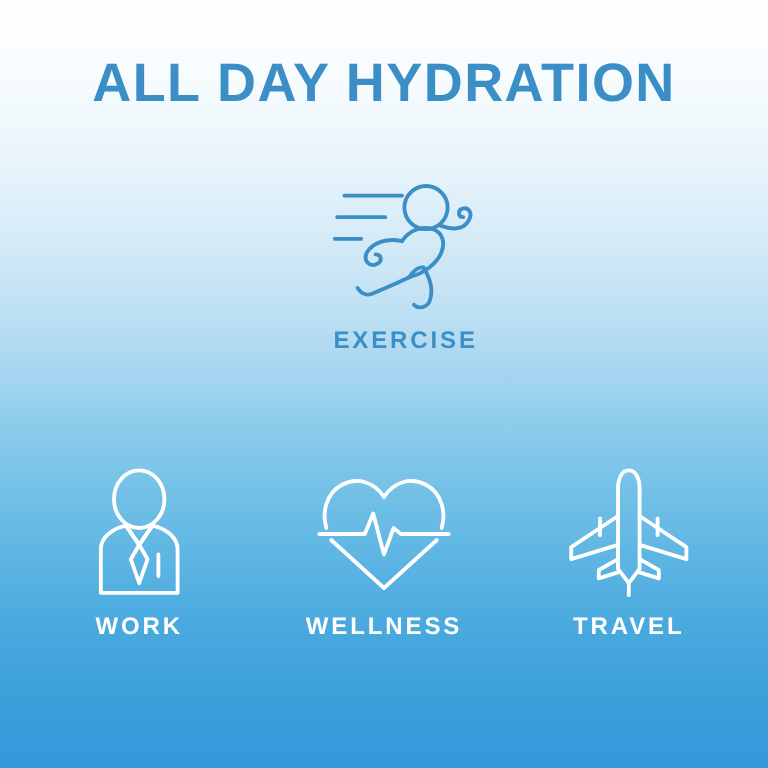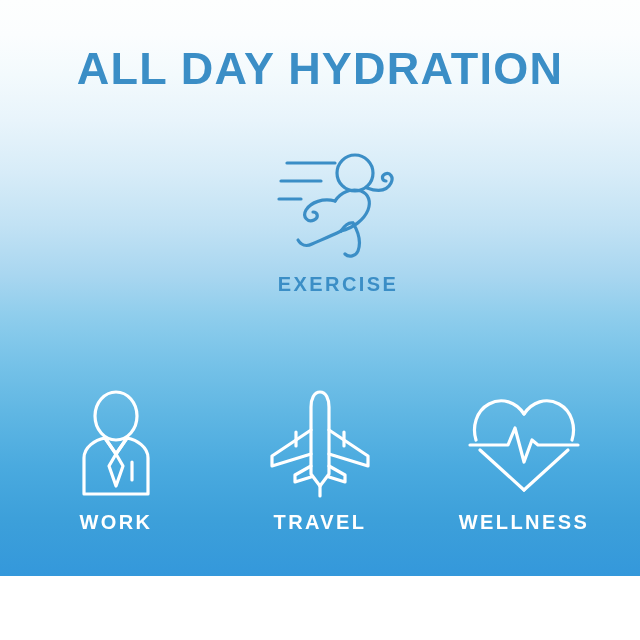--- a/index.html
+++ b/index.html
@@ -10,21 +10,21 @@
   body {
     width: 640px;
     height: 640px;
     overflow: hidden;
     font-family: "Liberation Sans", sans-serif;
   }
 
   #poster {
     position: relative;
     width: 640px;
-    height: 576px;
+    height: 640px;
     background: linear-gradient(to bottom,
         #fdfefe 0%,
         #fbfdfe 6%,
         #f3fafd 13%,
         #e8f4fb 21%,
         #d7ecf8 30%,
         #c2e2f4 39%,
         #a8d6f0 48%,
         #8ecdec 55%,
         #76c2e8 63%,
@@ -160,53 +160,53 @@
           <path class="stroke-white" d="M46 64 L39 76 L46 96 L53 76 Z"></path>
 
           <path class="stroke-white" d="M62 72 L62 90"></path>
         </svg>
       </div>
       <div class="feature-label label-white">WORK</div>
     </div>
 
     <div class="feature">
       <div class="icon-box">
-        <svg width="110" height="108" viewBox="0 0 110 108">
-
-          <path class="stroke-white" d="M55 2 C49 2 46 9 46 17 L46 84 L55 96 L64 84 L64 17 C64 9 61 2 55 2 Z"></path>
-
-          <path class="stroke-white" d="M46 40 L7 66 L7 76 L46 64"></path>
-
-          <path class="stroke-white" d="M64 40 L103 66 L103 76 L64 64"></path>
-
-          <path class="stroke-white" d="M46 76 L30 85 L30 92 L46 87"></path>
-
-          <path class="stroke-white" d="M64 76 L80 85 L80 92 L64 87"></path>
-
-          <path class="stroke-white" d="M31 42 L31 56"></path>
-
-          <path class="stroke-white" d="M79 42 L79 56"></path>
-
-          <path class="stroke-white" d="M55 96 L55 106"></path>
-        </svg>
-      </div>
-      <div class="feature-label label-white">TRAVEL</div>
-    </div>
-
-    <div class="feature">
-      <div class="icon-box">
         <svg width="108" height="104" viewBox="0 0 108 104">
 
           <path class="stroke-white" d="M6 48 C2 35 6 19 19 12 C32 5 46 10 54 22"></path>
           <path class="stroke-white" d="M10 58 L54 98"></path>
 
           <path class="stroke-white" d="M54 22 C62 10 76 5 89 12 C102 19 106 35 102 48"></path>
           <path class="stroke-white" d="M98 58 L54 98"></path>
 
           <path class="stroke-white" d="M0 53 L30 53 L38 53 L45 36 L54 70 L62 48 L68 53 L108 53"></path>
         </svg>
       </div>
       <div class="feature-label label-white">WELLNESS</div>
     </div>
 
+    <div class="feature">
+      <div class="icon-box">
+        <svg width="110" height="108" viewBox="0 0 110 108">
+
+          <path class="stroke-white" d="M55 2 C49 2 46 9 46 17 L46 84 L55 96 L64 84 L64 17 C64 9 61 2 55 2 Z"></path>
+
+          <path class="stroke-white" d="M46 40 L7 66 L7 76 L46 64"></path>
+
+          <path class="stroke-white" d="M64 40 L103 66 L103 76 L64 64"></path>
+
+          <path class="stroke-white" d="M46 76 L30 85 L30 92 L46 87"></path>
+
+          <path class="stroke-white" d="M64 76 L80 85 L80 92 L64 87"></path>
+
+          <path class="stroke-white" d="M31 42 L31 56"></path>
+
+          <path class="stroke-white" d="M79 42 L79 56"></path>
+
+          <path class="stroke-white" d="M55 96 L55 106"></path>
+        </svg>
+      </div>
+      <div class="feature-label label-white">TRAVEL</div>
+    </div>
+
   </div>
 
 </div>
 
 </body></html>

